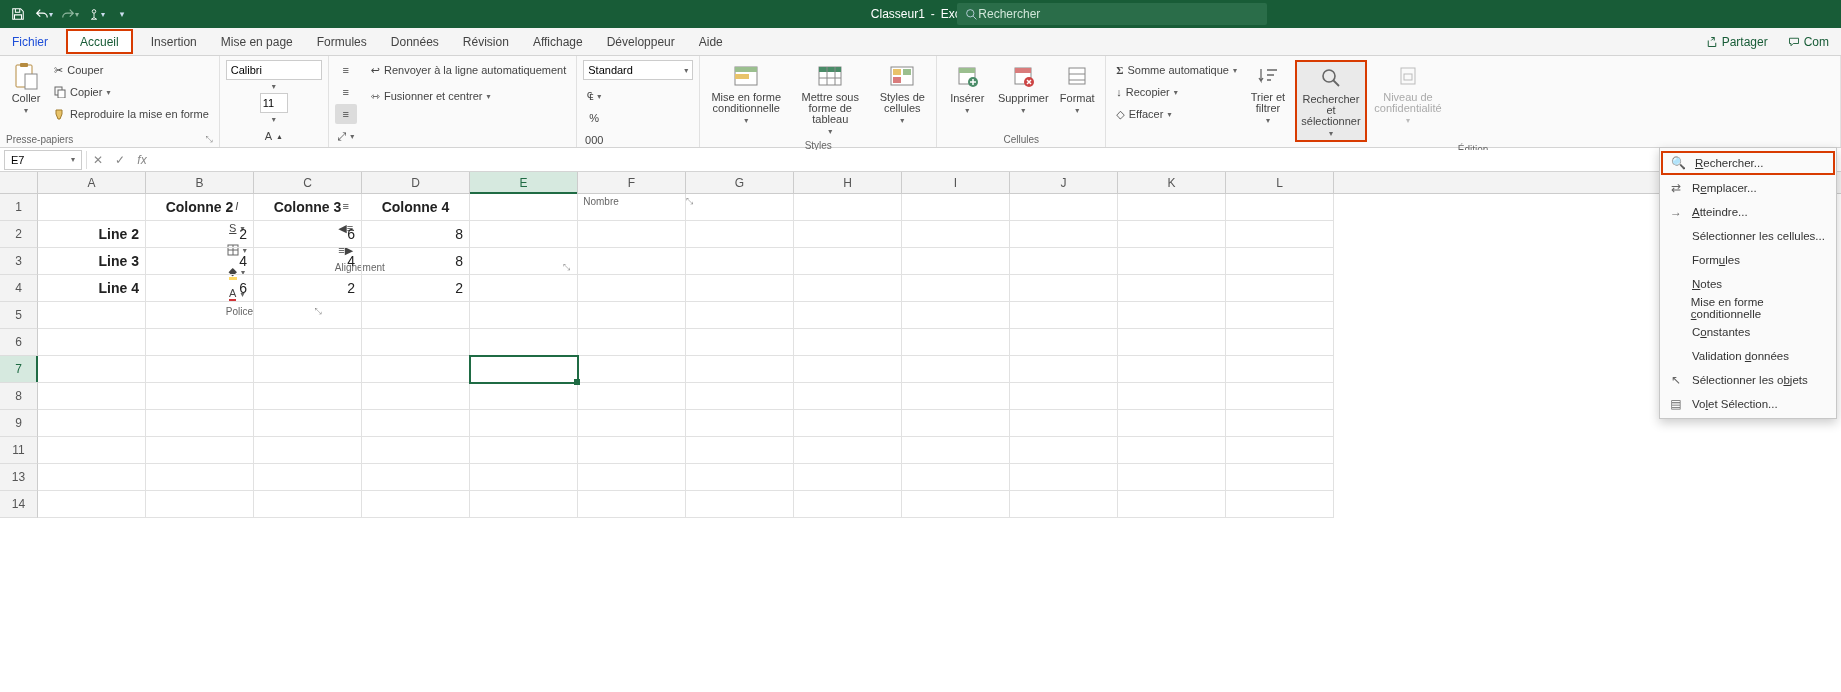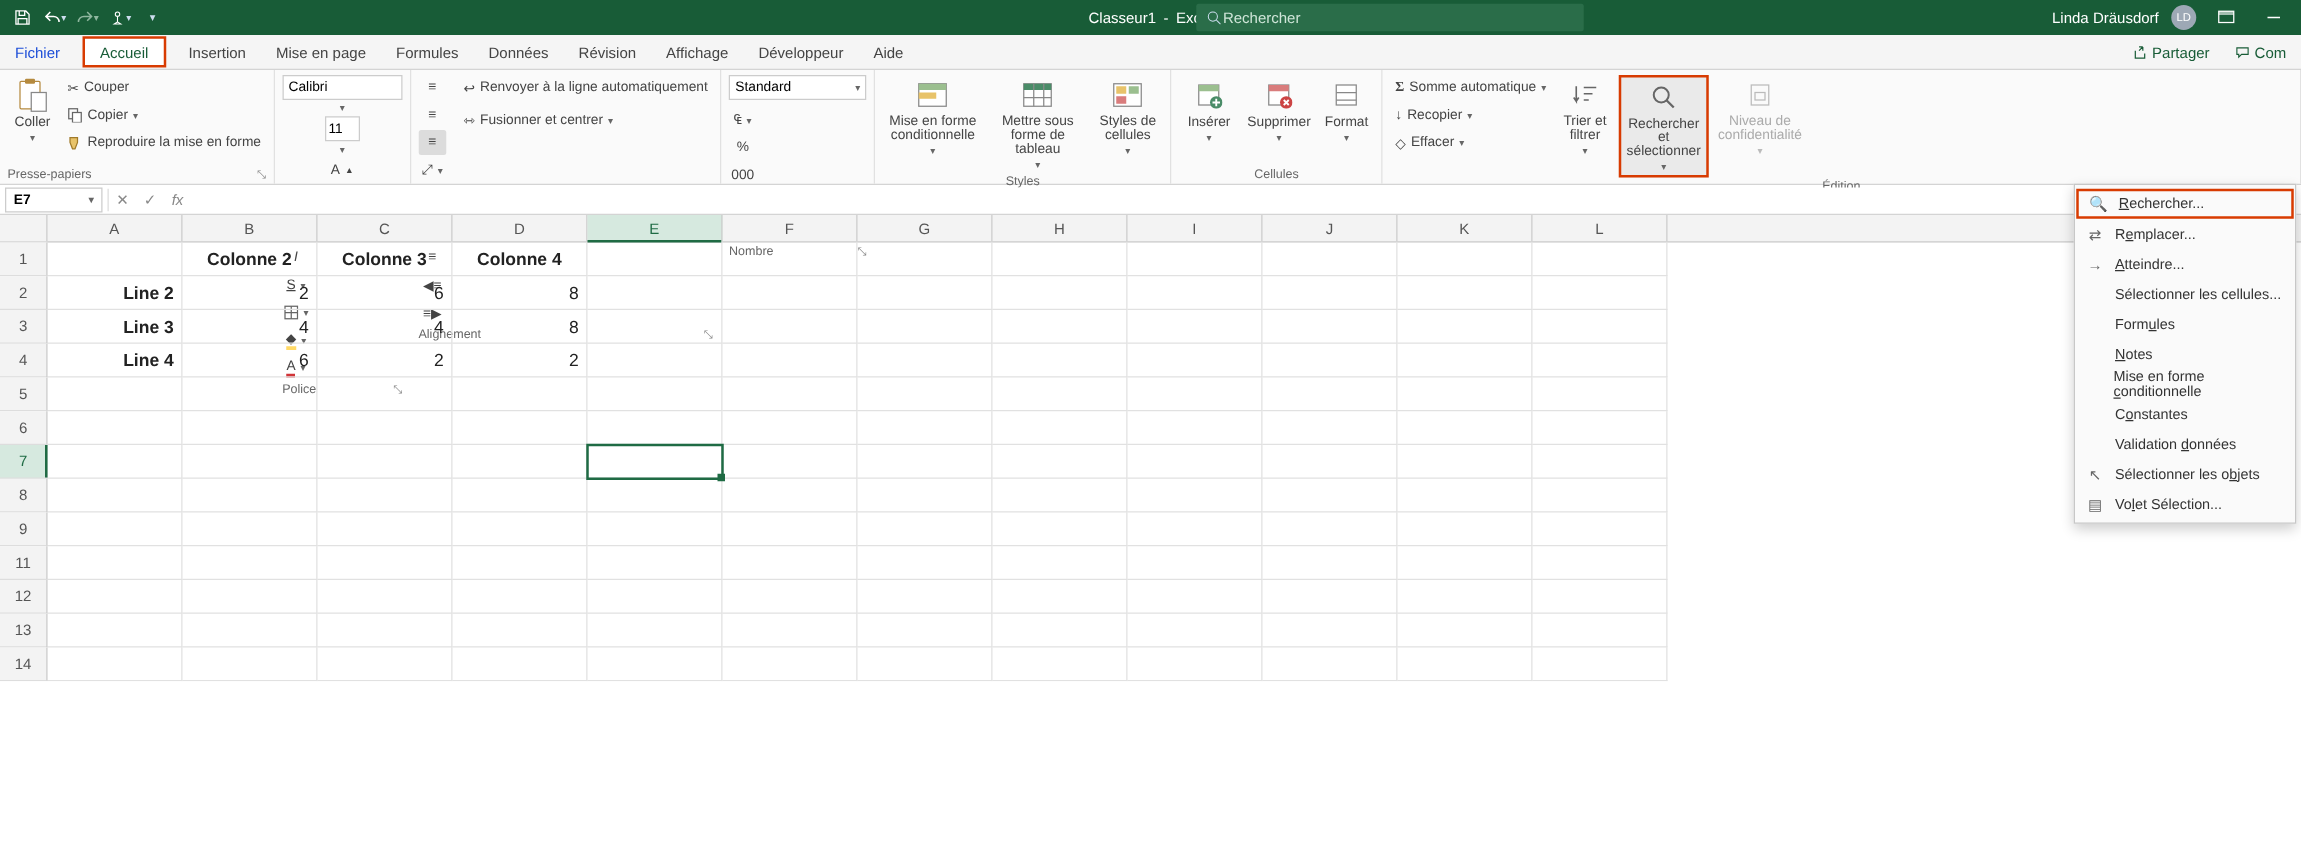--- a/index.html
+++ b/index.html
@@ -41,21 +41,21 @@
 .fontsize { width: 28px; height: 20px; border: 1px solid #ccc; font-size: 11px; padding: 0 2px; background: #fff; }
 .combo { width: 110px; height: 20px; border: 1px solid #ccc; font-size: 11px; padding: 0 4px; background: #fff; display: flex; align-items: center; justify-content: space-between; gap: 25px; }
 .underline-red { border-bottom: 3px solid #d13438; line-height: 12px; }
 .underline-yellow { border-bottom: 3px solid #ffd966; line-height: 12px; }
 
 
 .bigbtn.highlight { border: 2px solid #d83b01; background: #eaeaea; }
 
 
 .fbar { height: 24px; border-bottom: 1px solid #d4d4d4; display: flex; align-items: center; background: #fff; }
-.namebox { width: 78px; height: 20px; border: 1px solid #ccc; margin: 0 4px; padding: 0 6px; font-size: 11px; display: flex; align-items: center; justify-content: space-between; font-weight: bold; }
+.namebox { width: 78px; height: 20px; border: 1px solid #ccc; margin: 0 4px; padding: 0 6px; font-size: 11px; display: flex; align-items: center; justify-content: space-between; }
 .fbar .fbbtn { width: 22px; height: 22px; display: flex; align-items: center; justify-content: center; color: #888; }
 .formula-in { flex: 1; border: none; outline: none; height: 20px; font-size: 11px; padding: 0 4px; }
 
 
 .grid { position: relative; }
 .colheads { display: flex; height: 22px; background: #f3f3f3; border-bottom: 1px solid #ccc; }
 .corner { width: 38px; border-right: 1px solid #ccc; background: #f3f3f3; }
 .colhead { width: 108px; border-right: 1px solid #ccc; display: flex; align-items: center; justify-content: center; color: #555; font-size: 12px; position: relative; }
 .colhead.active { background: #d6e9df; color: #1f6b44; }
 .colhead.active::after { content:""; position:absolute; bottom:-1px; left:0; right:0; height:2px; background:#1f6b44; }
@@ -116,35 +116,20 @@
     <span>Classeur1</span>
     <span>-</span>
     <span>Excel</span>
   </div>
   <div class="searchbox">
     <svg width="13" height="13" viewBox="0 0 16 16">
         <circle cx="6.5" cy="6.5" r="4.5" fill="none" stroke="#cde"></circle>
         <path d="M10 10l4 4" stroke="#cde"></path>
       </svg>
     <input placeholder="Rechercher" style="">
-  </div>
-  <div class="title-right">
-    <span style="font-size:12px">Linda Dräusdorf</span>
-    <div class="avatar">LD</div>
-    <div class="winctl">
-        <svg width="14" height="12" viewBox="0 0 14 12">
-          <rect x="1" y="1" width="12" height="9" fill="none" stroke="#fff"></rect>
-          <rect x="1" y="1" width="12" height="3" fill="#fff" opacity=".6"></rect>
-        </svg>
-      </div>
-    <div class="winctl">
-        <svg width="12" height="12">
-          <path d="M1 6h10" stroke="#fff" stroke-width="1.3"></path>
-        </svg>
-      </div>
   </div>
 </div>
 
 <div class="tabs">
   <div class="tab file">Fichier</div>
   <div class="tab active">Accueil</div>
   <div class="tab">Insertion</div>
   <div class="tab">Mise en page</div>
   <div class="tab">Formules</div>
   <div class="tab">Données</div>
@@ -624,35 +609,20 @@
         <div class="cell"></div>
         <div class="cell"></div>
         <div class="cell"></div>
         <div class="cell"></div>
         <div class="cell"></div>
         <div class="cell"></div>
         <div class="cell"></div>
         <div class="cell"></div>
       </div>
       <div class="row">
-        <div class="rowhead">12</div>
-        <div class="cell"></div>
-        <div class="cell"></div>
-        <div class="cell"></div>
-        <div class="cell"></div>
-        <div class="cell"></div>
-        <div class="cell"></div>
-        <div class="cell"></div>
-        <div class="cell"></div>
-        <div class="cell"></div>
-        <div class="cell"></div>
-        <div class="cell"></div>
-        <div class="cell"></div>
-      </div>
-      <div class="row">
         <div class="rowhead">13</div>
         <div class="cell"></div>
         <div class="cell"></div>
         <div class="cell"></div>
         <div class="cell"></div>
         <div class="cell"></div>
         <div class="cell"></div>
         <div class="cell"></div>
         <div class="cell"></div>
         <div class="cell"></div>

